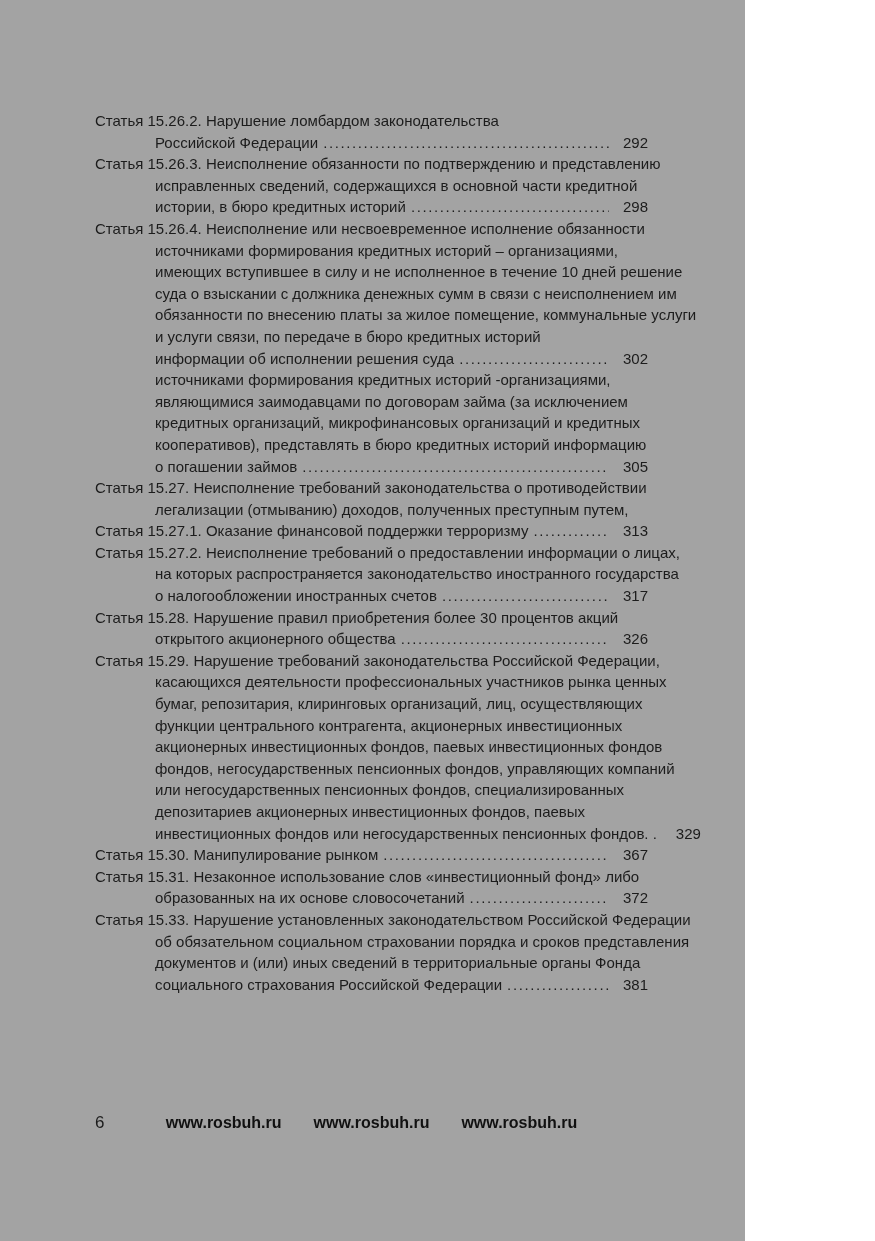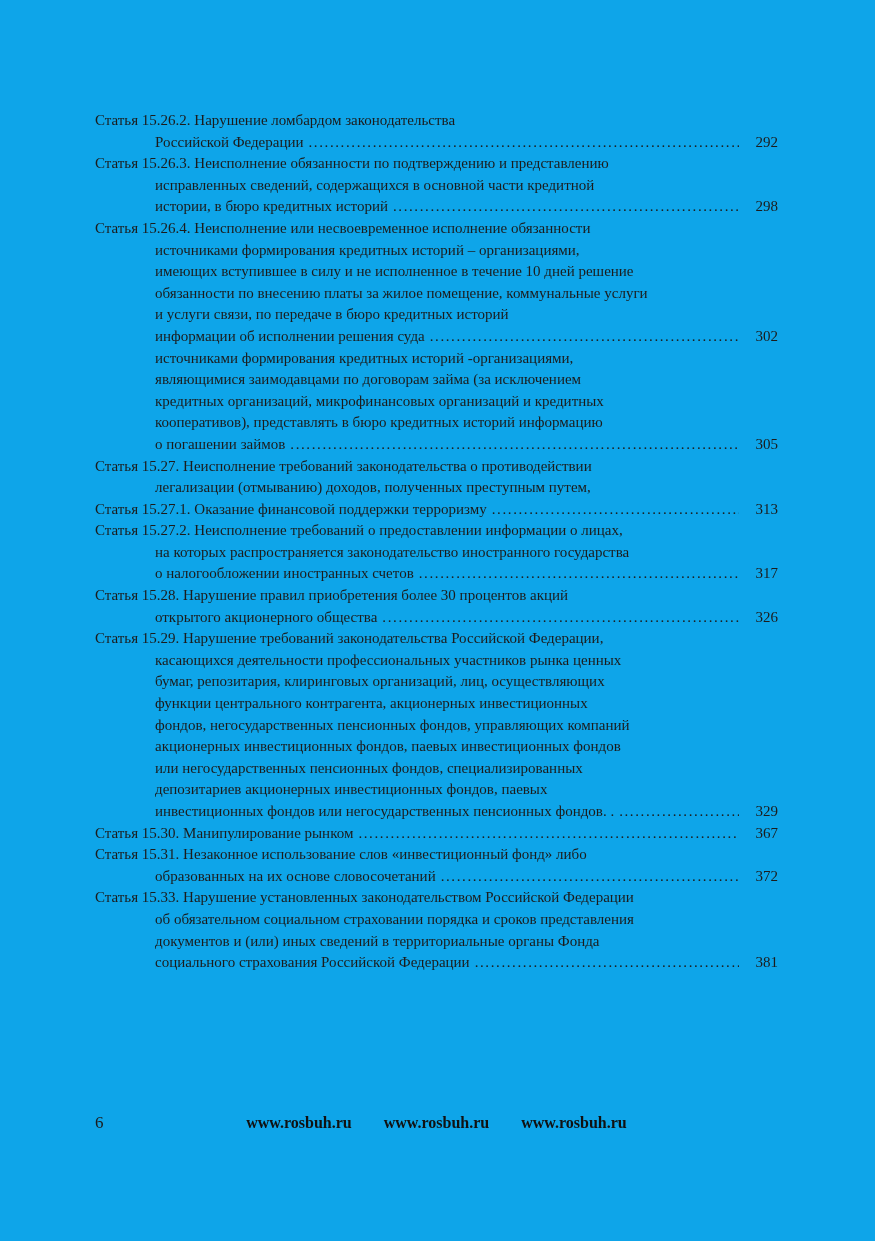--- a/index.html
+++ b/index.html
@@ -1,22 +1,22 @@
 <!DOCTYPE html>
 <html><head>
 <meta charset="utf-8">
 <style>
   * { margin: 0; padding: 0; box-sizing: border-box; }
   html, body { background: #ffffff; }
   .page {
     position: relative;
-    width: 875px;
+    width: 745px;
     height: 1241px;
-    background: #0ea5e9;
-    font-family: Liberation Serif, serif;
+    background: #a3a3a3;
+    font-family: Liberation Sans, sans-serif;
     color: #1c1c1c;
     font-size: 15px;
     overflow: hidden;
   }
   .toc {
     position: absolute;
     left: 95px;
     right: 97px;
     top: 110px;
   }
@@ -86,20 +86,21 @@
         <div class="line lastline cont">
           <span class="t">истории, в бюро кредитных историй</span>
           <span class="dots"></span>
           <span class="pg">298</span>
         </div>
       </div>
       <div class="entry">
         <div class="line">Статья 15.26.4. Неисполнение или несвоевременное исполнение обязанности</div>
         <div class="line cont">источниками формирования кредитных историй – организациями,</div>
         <div class="line cont">имеющих вступившее в силу и не исполненное в течение 10 дней решение</div>
+        <div class="line cont">суда о взыскании с должника денежных сумм в связи с неисполнением им</div>
         <div class="line cont">обязанности по внесению платы за жилое помещение, коммунальные услуги</div>
         <div class="line cont">и услуги связи, по передаче в бюро кредитных историй</div>
         <div class="line lastline cont">
           <span class="t">информации об исполнении решения суда</span>
           <span class="dots"></span>
           <span class="pg">302</span>
         </div>
       </div>
       <div class="entry">
         <div class="line cont">источниками формирования кредитных историй -организациями,</div>
@@ -138,22 +139,22 @@
           <span class="t">открытого акционерного общества</span>
           <span class="dots"></span>
           <span class="pg">326</span>
         </div>
       </div>
       <div class="entry">
         <div class="line">Статья 15.29. Нарушение требований законодательства Российской Федерации,</div>
         <div class="line cont">касающихся деятельности профессиональных участников рынка ценных</div>
         <div class="line cont">бумаг, репозитария, клиринговых организаций, лиц, осуществляющих</div>
         <div class="line cont">функции центрального контрагента, акционерных инвестиционных</div>
+        <div class="line cont">акционерных инвестиционных фондов, паевых инвестиционных фондов</div>
         <div class="line cont">фондов, негосударственных пенсионных фондов, управляющих компаний</div>
-        <div class="line cont">акционерных инвестиционных фондов, паевых инвестиционных фондов</div>
         <div class="line cont">или негосударственных пенсионных фондов, специализированных</div>
         <div class="line cont">депозитариев акционерных инвестиционных фондов, паевых</div>
         <div class="line lastline cont">
           <span class="t">инвестиционных фондов или негосударственных пенсионных фондов. .</span>
           <span class="dots"></span>
           <span class="pg">329</span>
         </div>
       </div>
       <div class="entry">
         <div class="line lastline">

